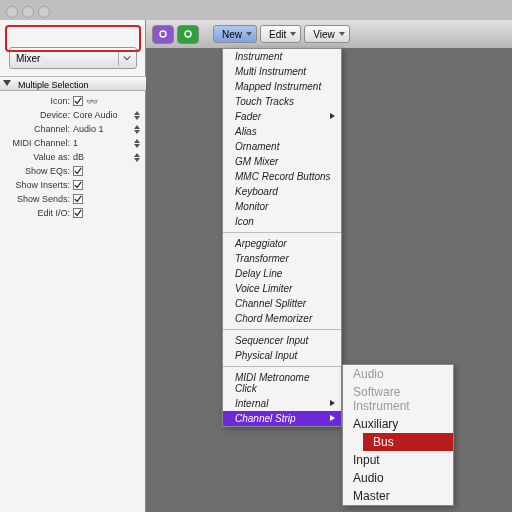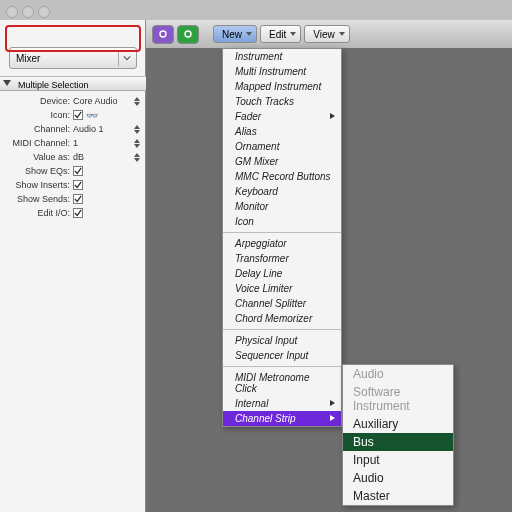--- a/index.html
+++ b/index.html
@@ -97,21 +97,21 @@
 .dd-sep { height: 1px; background: #bcbcbc; margin: 3px 0; }
 
 .submenu {
   position: absolute; top: 364px; left: 342px; width: 112px;
   background: #f4f4f4; border: 1px solid #888;
   box-shadow: 2px 2px 6px rgba(0,0,0,0.3);
   font-size: 12px; z-index: 6;
 }
 .sm-item { padding: 2px 10px; color: #222; }
 .sm-item.dim { color: #9a9a9a; }
-.sm-item.hl { background: #14532d; color: #fff; }
+.sm-item.hl { background: #b91c1c; color: #fff; margin-left: 20px; }
 </style>
 </head>
 <body>
 
 <div class="traffic-lights">
   <div class="tl"></div>
   <div class="tl"></div>
   <div class="tl"></div>
 </div>
 
@@ -123,38 +123,38 @@
           <path d="M1 3 L5 7 L9 3" fill="none" stroke="#555" stroke-width="1.4"></path>
         </svg>
     </span>
   </div>
   <div class="section-header">
     <span class="tri"></span>
     <span>Multiple Selection</span>
   </div>
   <div class="params" id="params">
       <div class="param-row">
+        <div class="param-label">Icon:</div>
+        <div class="param-value">
+          <span class="cb">
+            <svg viewBox="0 0 10 10">
+              <path d="M1 5 L4 8 L9 1" fill="none" stroke="#333" stroke-width="1.6"></path>
+            </svg>
+          </span>
+          <span class="glasses">👓</span>
+        </div>
+      </div>
+      <div class="param-row">
         <div class="param-label">Device:</div>
         <div class="param-value">
           <span>Core Audio</span>
           <span class="spinner">
             <span class="sp u"></span>
             <span class="sp d"></span>
           </span>
-        </div>
-      </div>
-      <div class="param-row">
-        <div class="param-label">Icon:</div>
-        <div class="param-value">
-          <span class="cb">
-            <svg viewBox="0 0 10 10">
-              <path d="M1 5 L4 8 L9 1" fill="none" stroke="#333" stroke-width="1.6"></path>
-            </svg>
-          </span>
-          <span class="glasses">👓</span>
         </div>
       </div>
       <div class="param-row">
         <div class="param-label">Channel:</div>
         <div class="param-value">
           <span>Audio 1</span>
           <span class="spinner">
             <span class="sp u"></span>
             <span class="sp d"></span>
           </span>
@@ -270,22 +270,22 @@
     <div class="dd-item">Monitor</div>
     <div class="dd-item">Icon</div>
     <div class="dd-sep"></div>
     <div class="dd-item">Arpeggiator</div>
     <div class="dd-item">Transformer</div>
     <div class="dd-item">Delay Line</div>
     <div class="dd-item">Voice Limiter</div>
     <div class="dd-item">Channel Splitter</div>
     <div class="dd-item">Chord Memorizer</div>
     <div class="dd-sep"></div>
+    <div class="dd-item">Sequencer Input</div>
     <div class="dd-item">Physical Input</div>
-    <div class="dd-item">Sequencer Input</div>
     <div class="dd-sep"></div>
     <div class="dd-item">MIDI Metronome Click</div>
     <div class="dd-item sub">Internal</div>
     <div class="dd-item sub hl">Channel Strip</div>
   </div>
 <div class="submenu" id="submenu">
     <div class="sm-item dim">Audio</div>
     <div class="sm-item dim">Software Instrument</div>
     <div class="sm-item">Auxiliary</div>
     <div class="sm-item hl">Bus</div>

